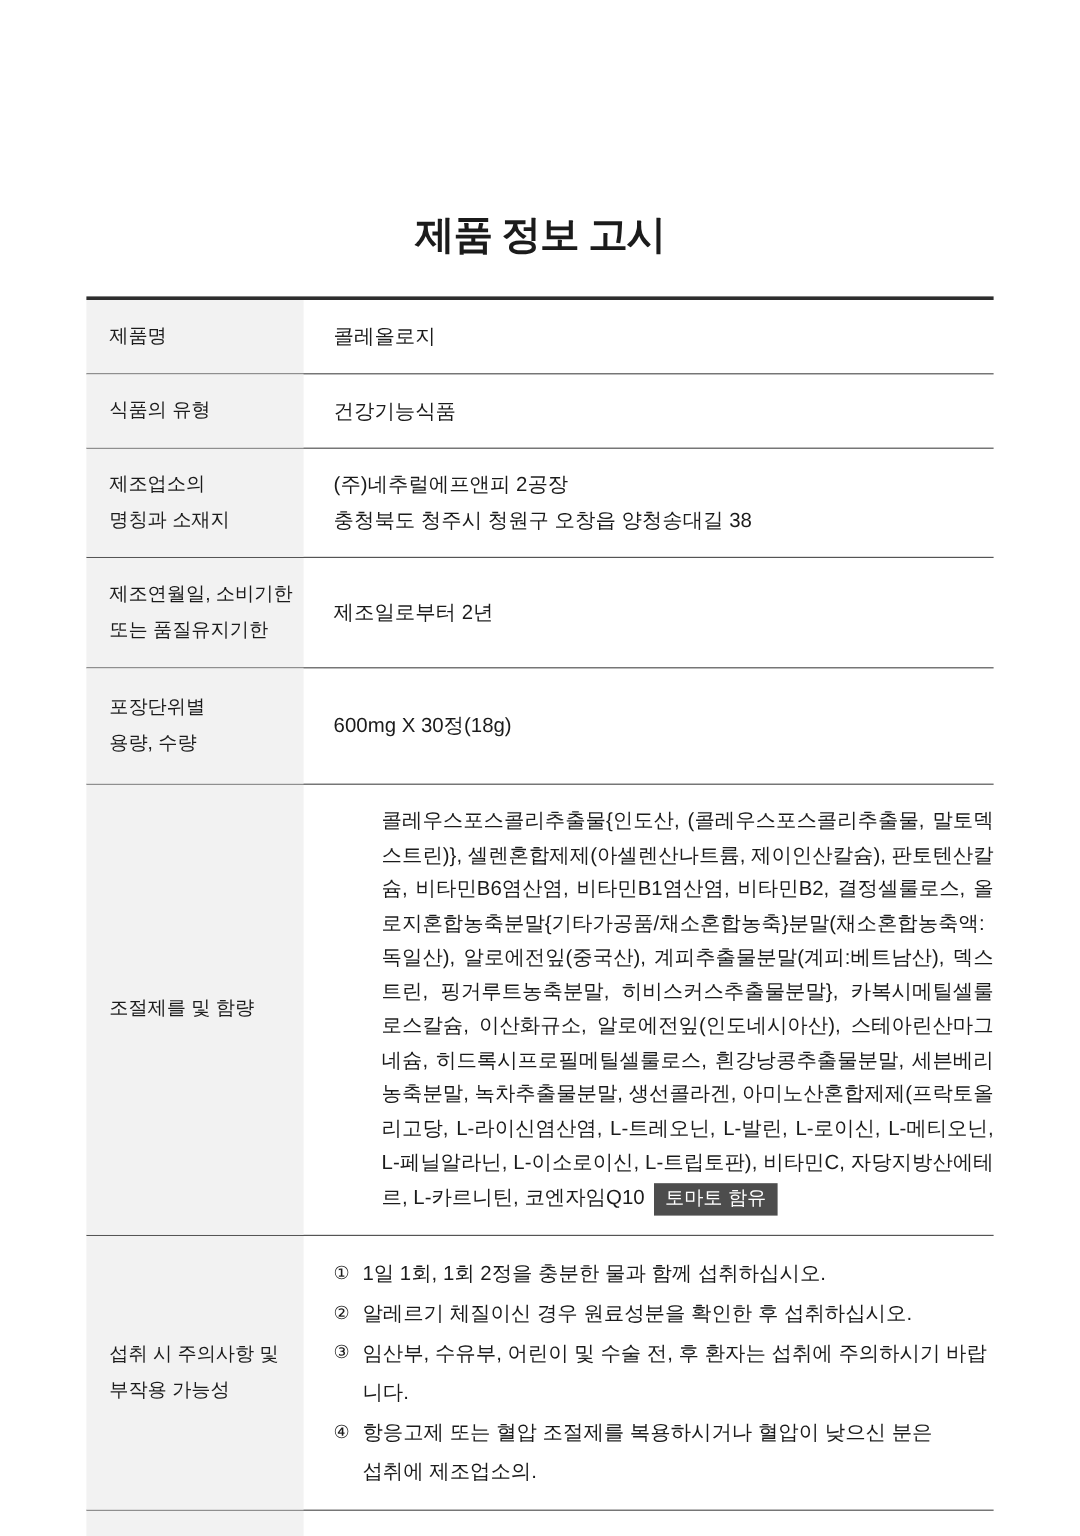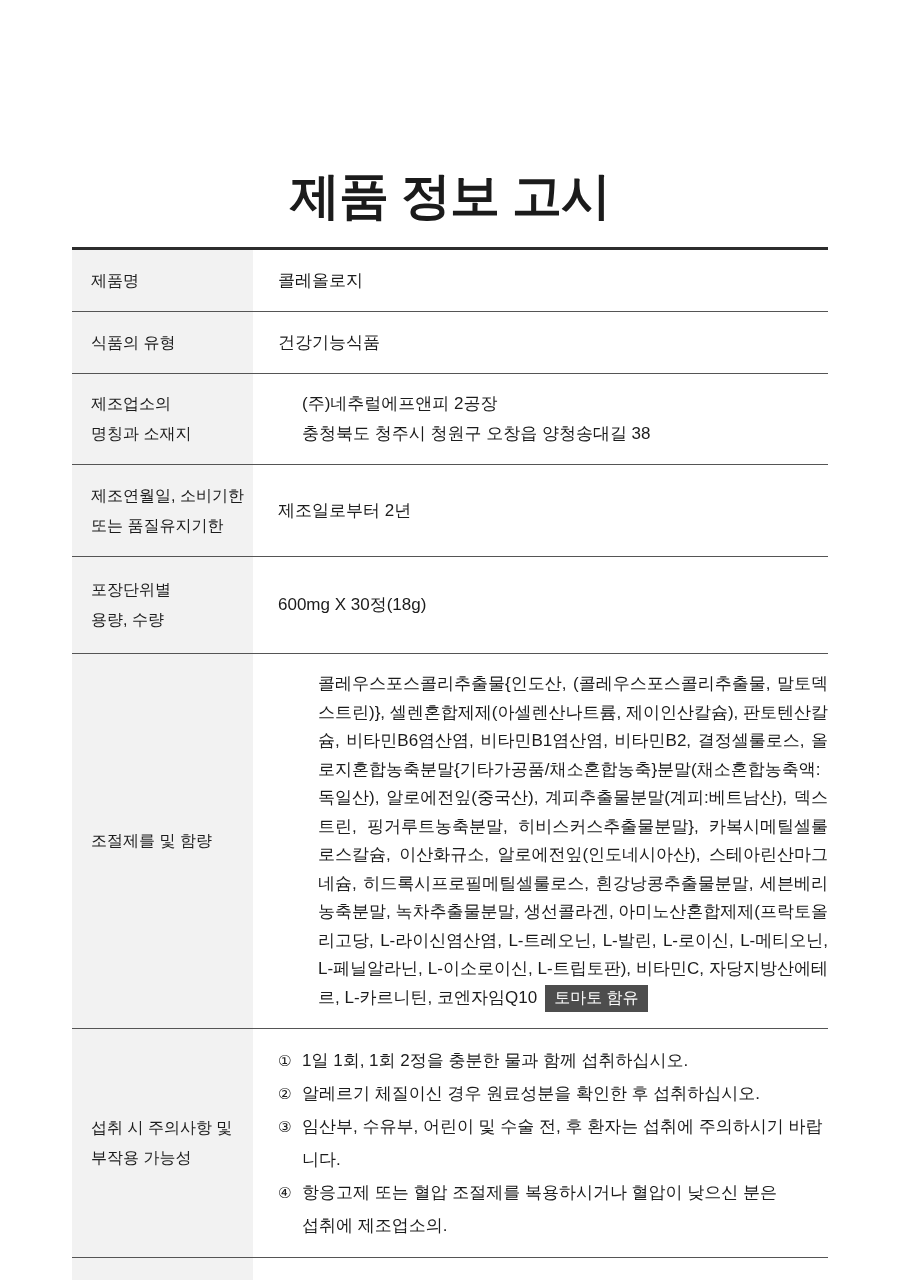--- a/index.html
+++ b/index.html
@@ -10,21 +10,21 @@
   *{margin:0;padding:0;box-sizing:border-box;}
   html,body{width:900px;height:1280px;overflow:hidden;}
   body{
     background:var(--page-bg);
     color:var(--text);
     font-family:"Liberation Sans","DejaVu Sans",sans-serif;
   }
   .page-title{
     padding-top:168px;
     text-align:center;
-    font-size:50px;
+    font-size:33px;
     font-weight:800;
     letter-spacing:-1px;
     line-height:56px;
   }
   .info-table{
     margin:23px 72px 0 72px;
     width:756px;
     border-top:3px solid var(--table-top-border);
   }
   .row{
@@ -47,21 +47,21 @@
     flex:1;
     display:flex;
     flex-direction:column;
     justify-content:center;
     padding-left:25px;
     font-size:17px;
     line-height:30px;
   }
   .h-r1{min-height:62px;}
   .h-r2{min-height:62px;}
-  .h-r3{min-height:91px;gap:24px;}
+  .h-r3{min-height:91px;}
   .h-r4{min-height:92px;}
   .h-r5{min-height:97px;}
   .h-r6{min-height:346px;}
   .h-r7{min-height:229px;}
   .h-r8{min-height:60px;}
   .ingredients{
     text-align:justify;
     line-height:28.5px;
     padding:16px 0;
     margin-left:40px;

